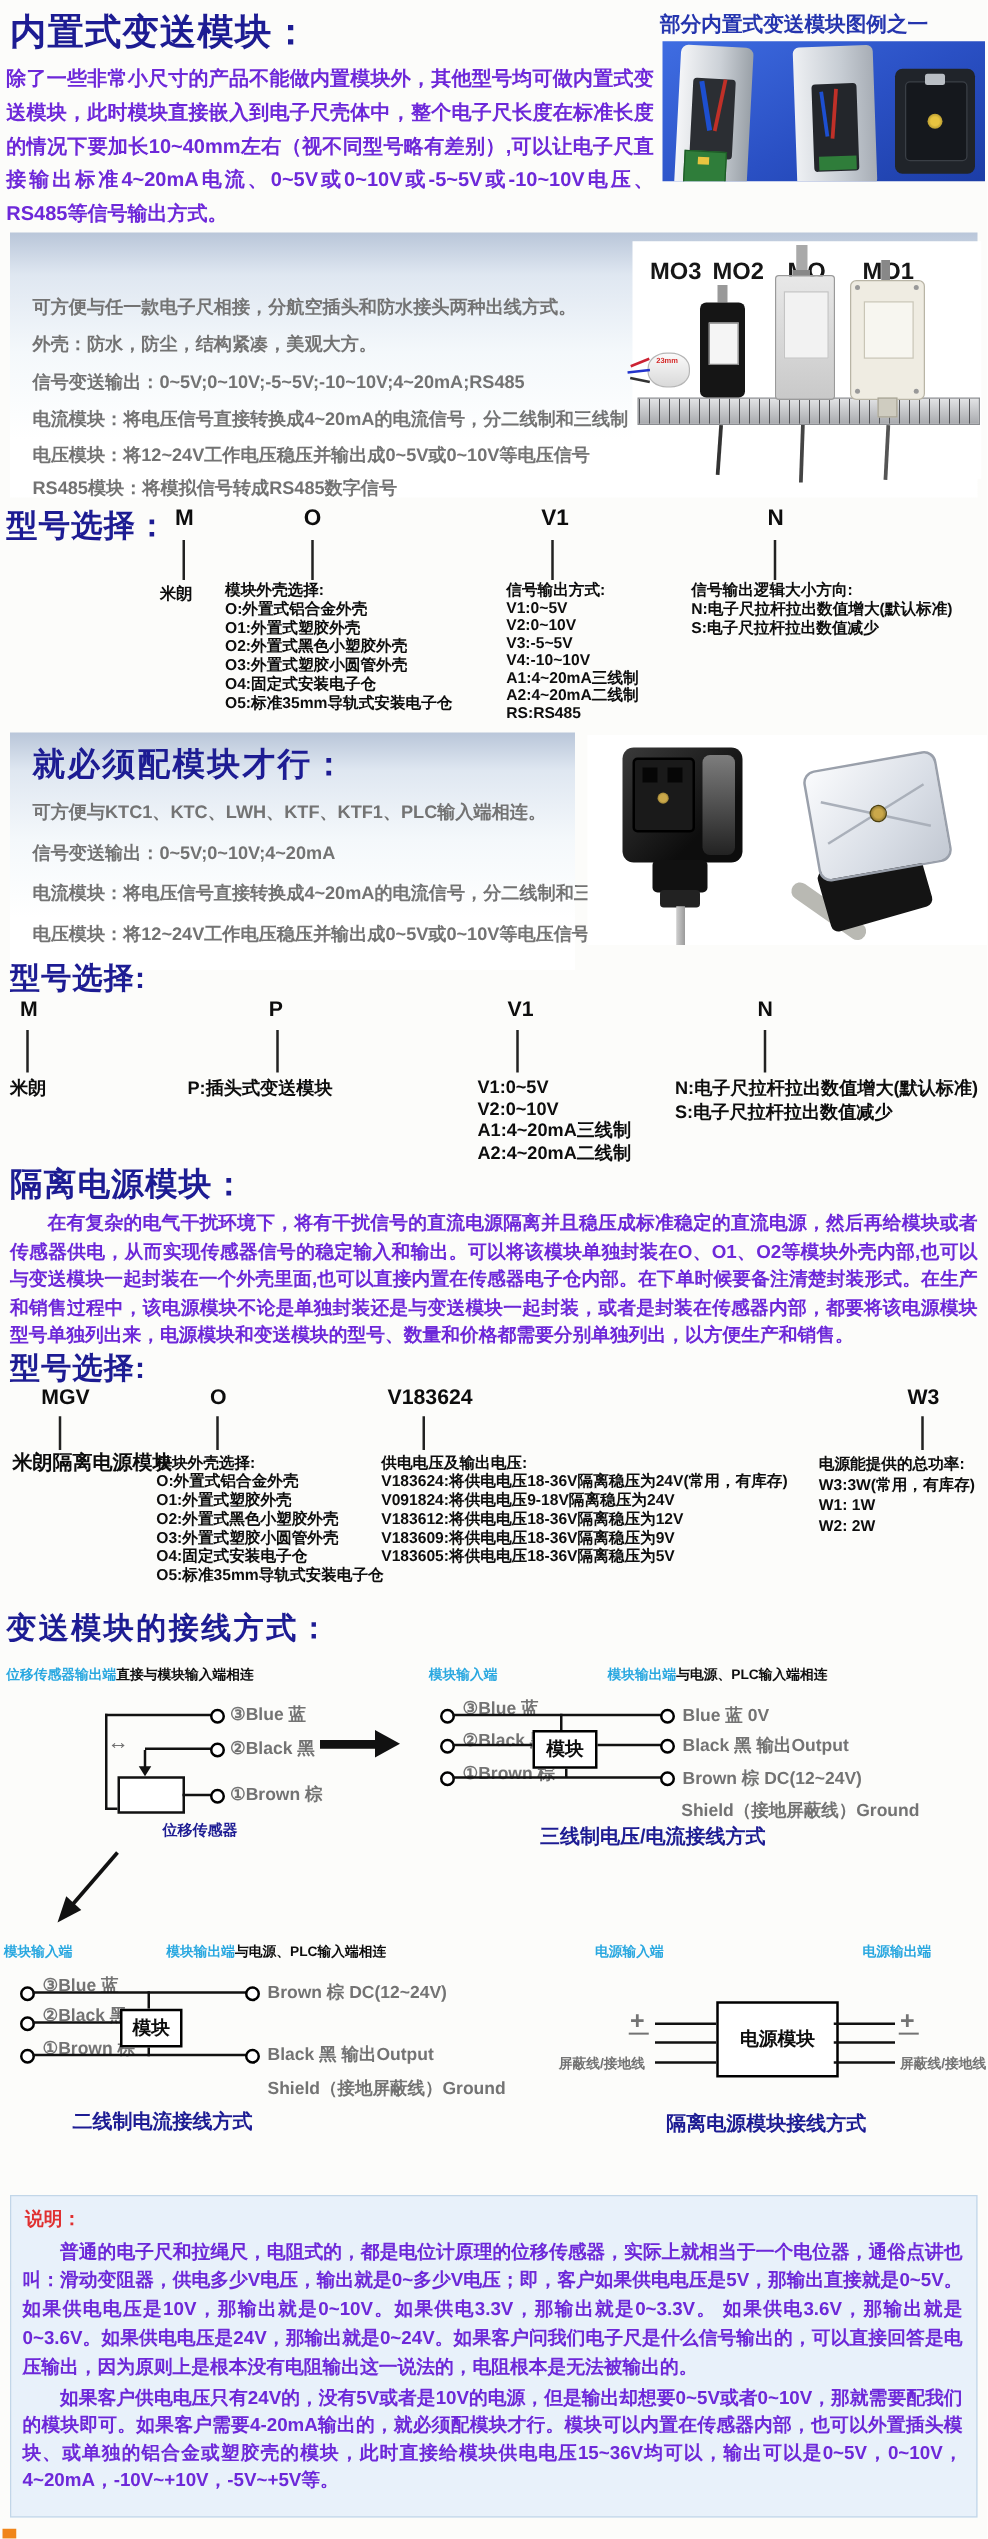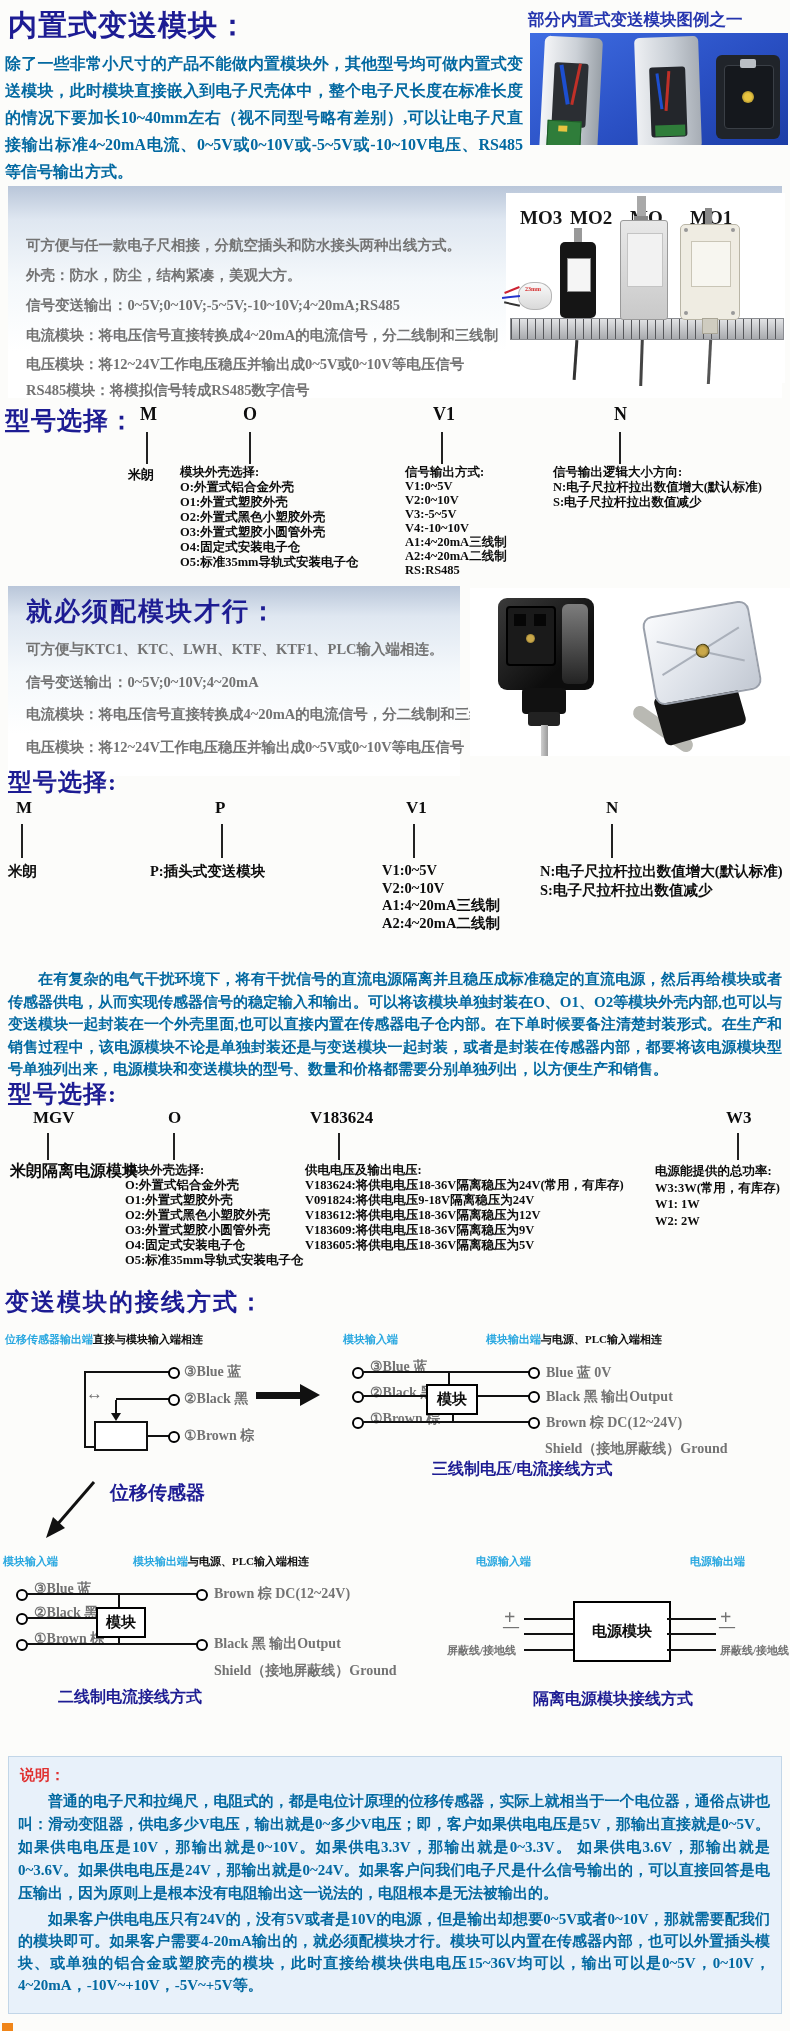--- a/index.html
+++ b/index.html
@@ -1,20 +1,20 @@
 <!DOCTYPE html>
 <html><head>
 <meta charset="utf-8">
 <style>
   html,body{margin:0;padding:0;background:#fff;}
   .page{position:relative;width:790px;height:2031px;background:#fcfcfa;overflow:hidden;
-        font-family:Liberation Serif, serif;color:#0d0d0d;}
+        font-family:Liberation Sans, sans-serif;color:#0d0d0d;}
   .abs{position:absolute;}
   .sec-title{position:absolute;font-weight:bold;color:#1d1c93;white-space:nowrap;letter-spacing:1px;}
-  .body-text{position:absolute;font-weight:bold;color:#0369a1;text-align:justify;}
+  .body-text{position:absolute;font-weight:bold;color:#6d28d9;text-align:justify;}
   .lbl{position:absolute;font-weight:bold;color:#737373;white-space:nowrap;}
   .cyan{color:#2aa8e0;}
   .navy-cap{position:absolute;font-weight:bold;color:#1d1c93;white-space:nowrap;}
   .gradient-box{position:absolute;background:linear-gradient(180deg,#b9c6d9 0%,#dfe7f1 16%,#f4f8fb 45%,#ffffff 78%);}
   .code{position:absolute;font-weight:bold;font-size:18px;color:#0d0d0d;white-space:nowrap;}
   .vline{position:absolute;width:2px;background:#222;}
   .optcol .opt{white-space:nowrap;font-weight:bold;color:#0d0d0d;}
   .term{position:absolute;width:8px;height:8px;border:2.5px solid #000;border-radius:50%;background:#fff;}
   .wire{position:absolute;background:#111;}
   .modbox{position:absolute;border:2px solid #000;background:#fff;display:flex;align-items:center;justify-content:center;
@@ -191,20 +191,21 @@
       <div class="opt">V1:0~5V</div>
       <div class="opt">V2:0~10V</div>
       <div class="opt">A1:4~20mA三线制</div>
       <div class="opt">A2:4~20mA二线制</div>
     </div>
   <div class="abs optcol" style="left:540px;top:862px;font-size:14.5px;line-height:18.5px;">
       <div class="opt">N:电子尺拉杆拉出数值增大(默认标准)</div>
       <div class="opt">S:电子尺拉杆拉出数值减少</div>
     </div>
 
+  <div class="sec-title" style="left:8px;top:930px;font-size:26px;">隔离电源模块：</div>
   <div class="body-text" style="left:8px;top:968px;width:774px;font-size:15px;line-height:22.5px;text-indent:2em;">在有复杂的电气干扰环境下，将有干扰信号的直流电源隔离并且稳压成标准稳定的直流电源，然后再给模块或者传感器供电，从而实现传感器信号的稳定输入和输出。可以将该模块单独封装在O、O1、O2等模块外壳内部,也可以与变送模块一起封装在一个外壳里面,也可以直接内置在传感器电子仓内部。在下单时候要备注清楚封装形式。在生产和销售过程中，该电源模块不论是单独封装还是与变送模块一起封装，或者是封装在传感器内部，都要将该电源模块型号单独列出来，电源模块和变送模块的型号、数量和价格都需要分别单独列出，以方便生产和销售。</div>
 
   <div class="sec-title" style="left:8px;top:1078px;font-size:24px;">型号选择:</div>
   <div class="code" style="left:33px;top:1108px;font-size:17px;">MGV</div>
   <div class="code" style="left:168px;top:1108px;font-size:17px;">O</div>
   <div class="code" style="left:310px;top:1108px;font-size:17px;">V183624</div>
   <div class="code" style="left:726px;top:1108px;font-size:17px;">W3</div>
   <div class="vline" style="left:47px;top:1133px;height:27px;"></div>
   <div class="vline" style="left:173px;top:1133px;height:27px;"></div>
   <div class="vline" style="left:338px;top:1133px;height:27px;"></div>
@@ -254,21 +255,21 @@
   <div class="wire" style="left:116px;top:1398px;width:54px;height:2px;"></div>
   <div class="term" style="left:168px;top:1394px;"></div>
   <div class="lbl" style="left:184px;top:1390px;font-size:14px;">②Black 黑</div>
   <div class="lbl" style="left:86px;top:1384px;font-size:17px;">↔</div>
   <div class="wire" style="left:115px;top:1400px;width:2px;height:14px;"></div>
   <div class="shape" style="left:111px;top:1413px;width:0;height:0;border-left:5px solid transparent;border-right:5px solid transparent;border-top:8px solid #111;"></div>
   <div class="shape" style="left:94px;top:1421px;width:50px;height:26px;border:2px solid #111;background:#fff;"></div>
   <div class="wire" style="left:146px;top:1435px;width:24px;height:2px;"></div>
   <div class="term" style="left:168px;top:1431px;"></div>
   <div class="lbl" style="left:184px;top:1427px;font-size:14px;">①Brown 棕</div>
-  <div class="navy-cap" style="left:110px;top:1456px;font-size:19px;margin-top:24px;">位移传感器</div>
+  <div class="navy-cap" style="left:130px;top:1456px;font-size:12px;">位移传感器</div>
 
   <div class="shape" style="left:256px;top:1392px;width:44px;height:7px;background:#111;"></div>
   <div class="shape" style="left:300px;top:1384px;width:0;height:0;border-top:11px solid transparent;border-bottom:11px solid transparent;border-left:20px solid #111;"></div>
 
   <div class="term" style="left:352px;top:1367px;"></div>
   <div class="term" style="left:352px;top:1391px;"></div>
   <div class="term" style="left:352px;top:1417px;"></div>
   <div class="lbl" style="left:370px;top:1358px;font-size:14px;">③Blue 蓝</div>
   <div class="lbl" style="left:370px;top:1384px;font-size:14px;">②Black 黑</div>
   <div class="lbl" style="left:370px;top:1410px;font-size:14px;">①Brown 棕</div>

